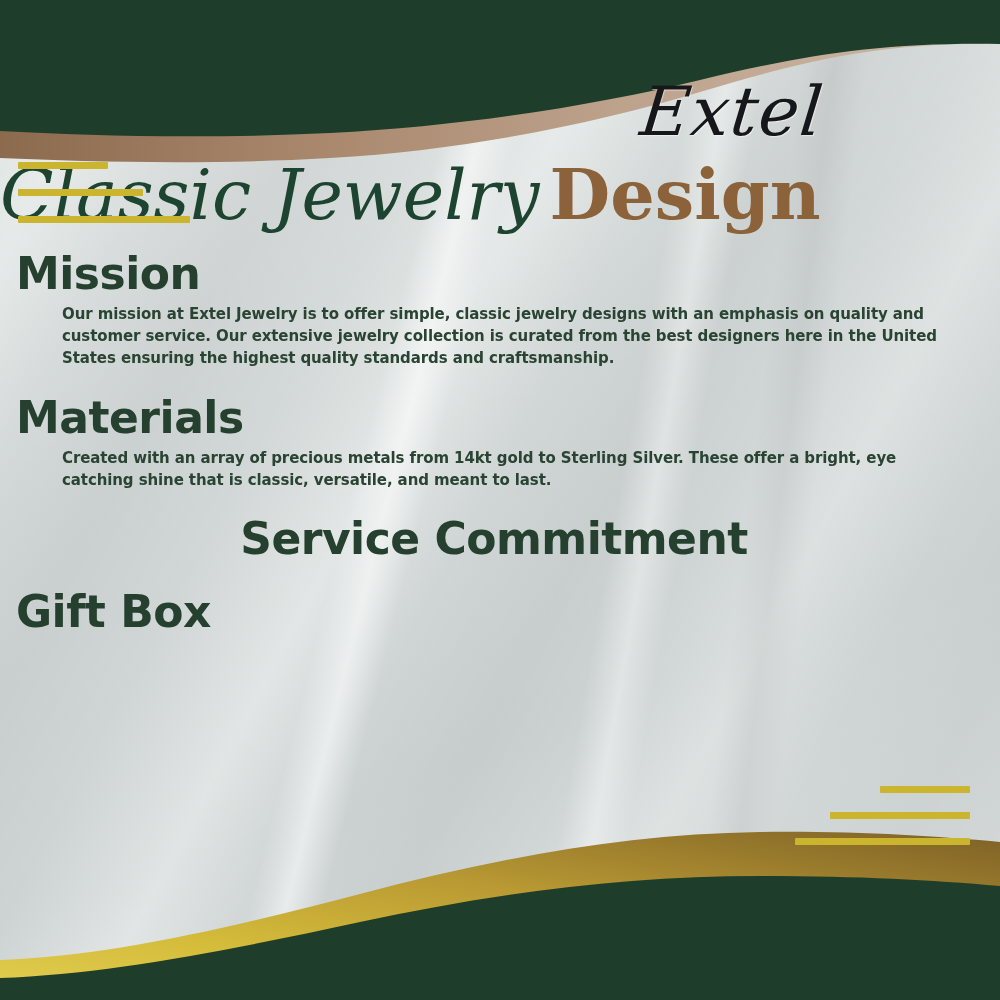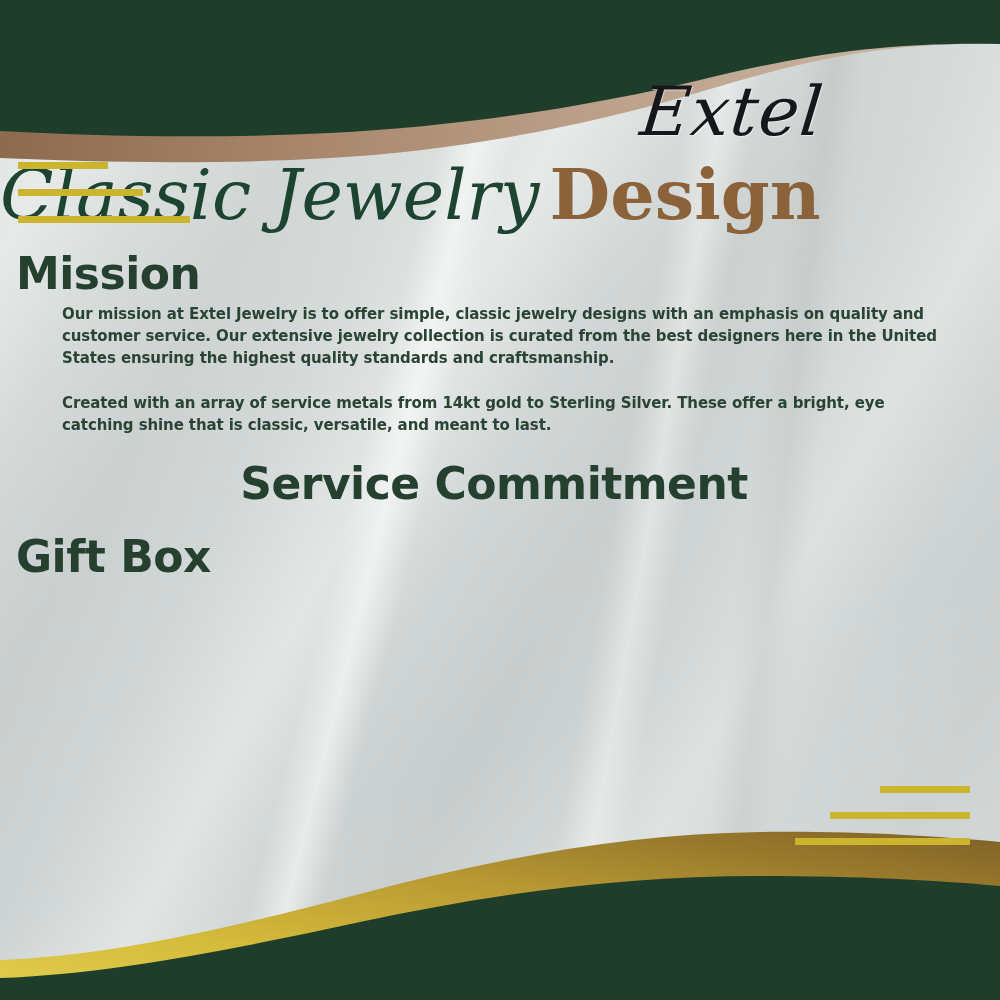--- a/index.html
+++ b/index.html
@@ -220,21 +220,22 @@
   </div>
 
   <div class="content">
 
     <div class="section sec-mission">
       <h2 class="section-heading">Mission</h2>
       <p class="section-body">Our mission at Extel Jewelry is to offer simple, classic jewelry designs with an emphasis on quality and customer service. Our extensive jewelry collection is curated from the best designers here in the United States ensuring the highest quality standards and craftsmanship.</p>
     </div>
 
     <div class="section sec-materials">
-      <p class="section-body">Created with an array of service metals from 14kt gold to Sterling Silver. These offer a bright, eye catching shine that is classic, versatile, and meant to last.</p>
+      <h2 class="section-heading">Materials</h2>
+      <p class="section-body">Created with an array of precious metals from 14kt gold to Sterling Silver. These offer a bright, eye catching shine that is classic, versatile, and meant to last.</p>
     </div>
 
     <div class="section sec-service">
       <h2 class="section-heading">Service Commitment</h2>
     </div>
 
     <div class="section sec-giftbox">
       <h2 class="section-heading">Gift Box</h2>
     </div>
 

